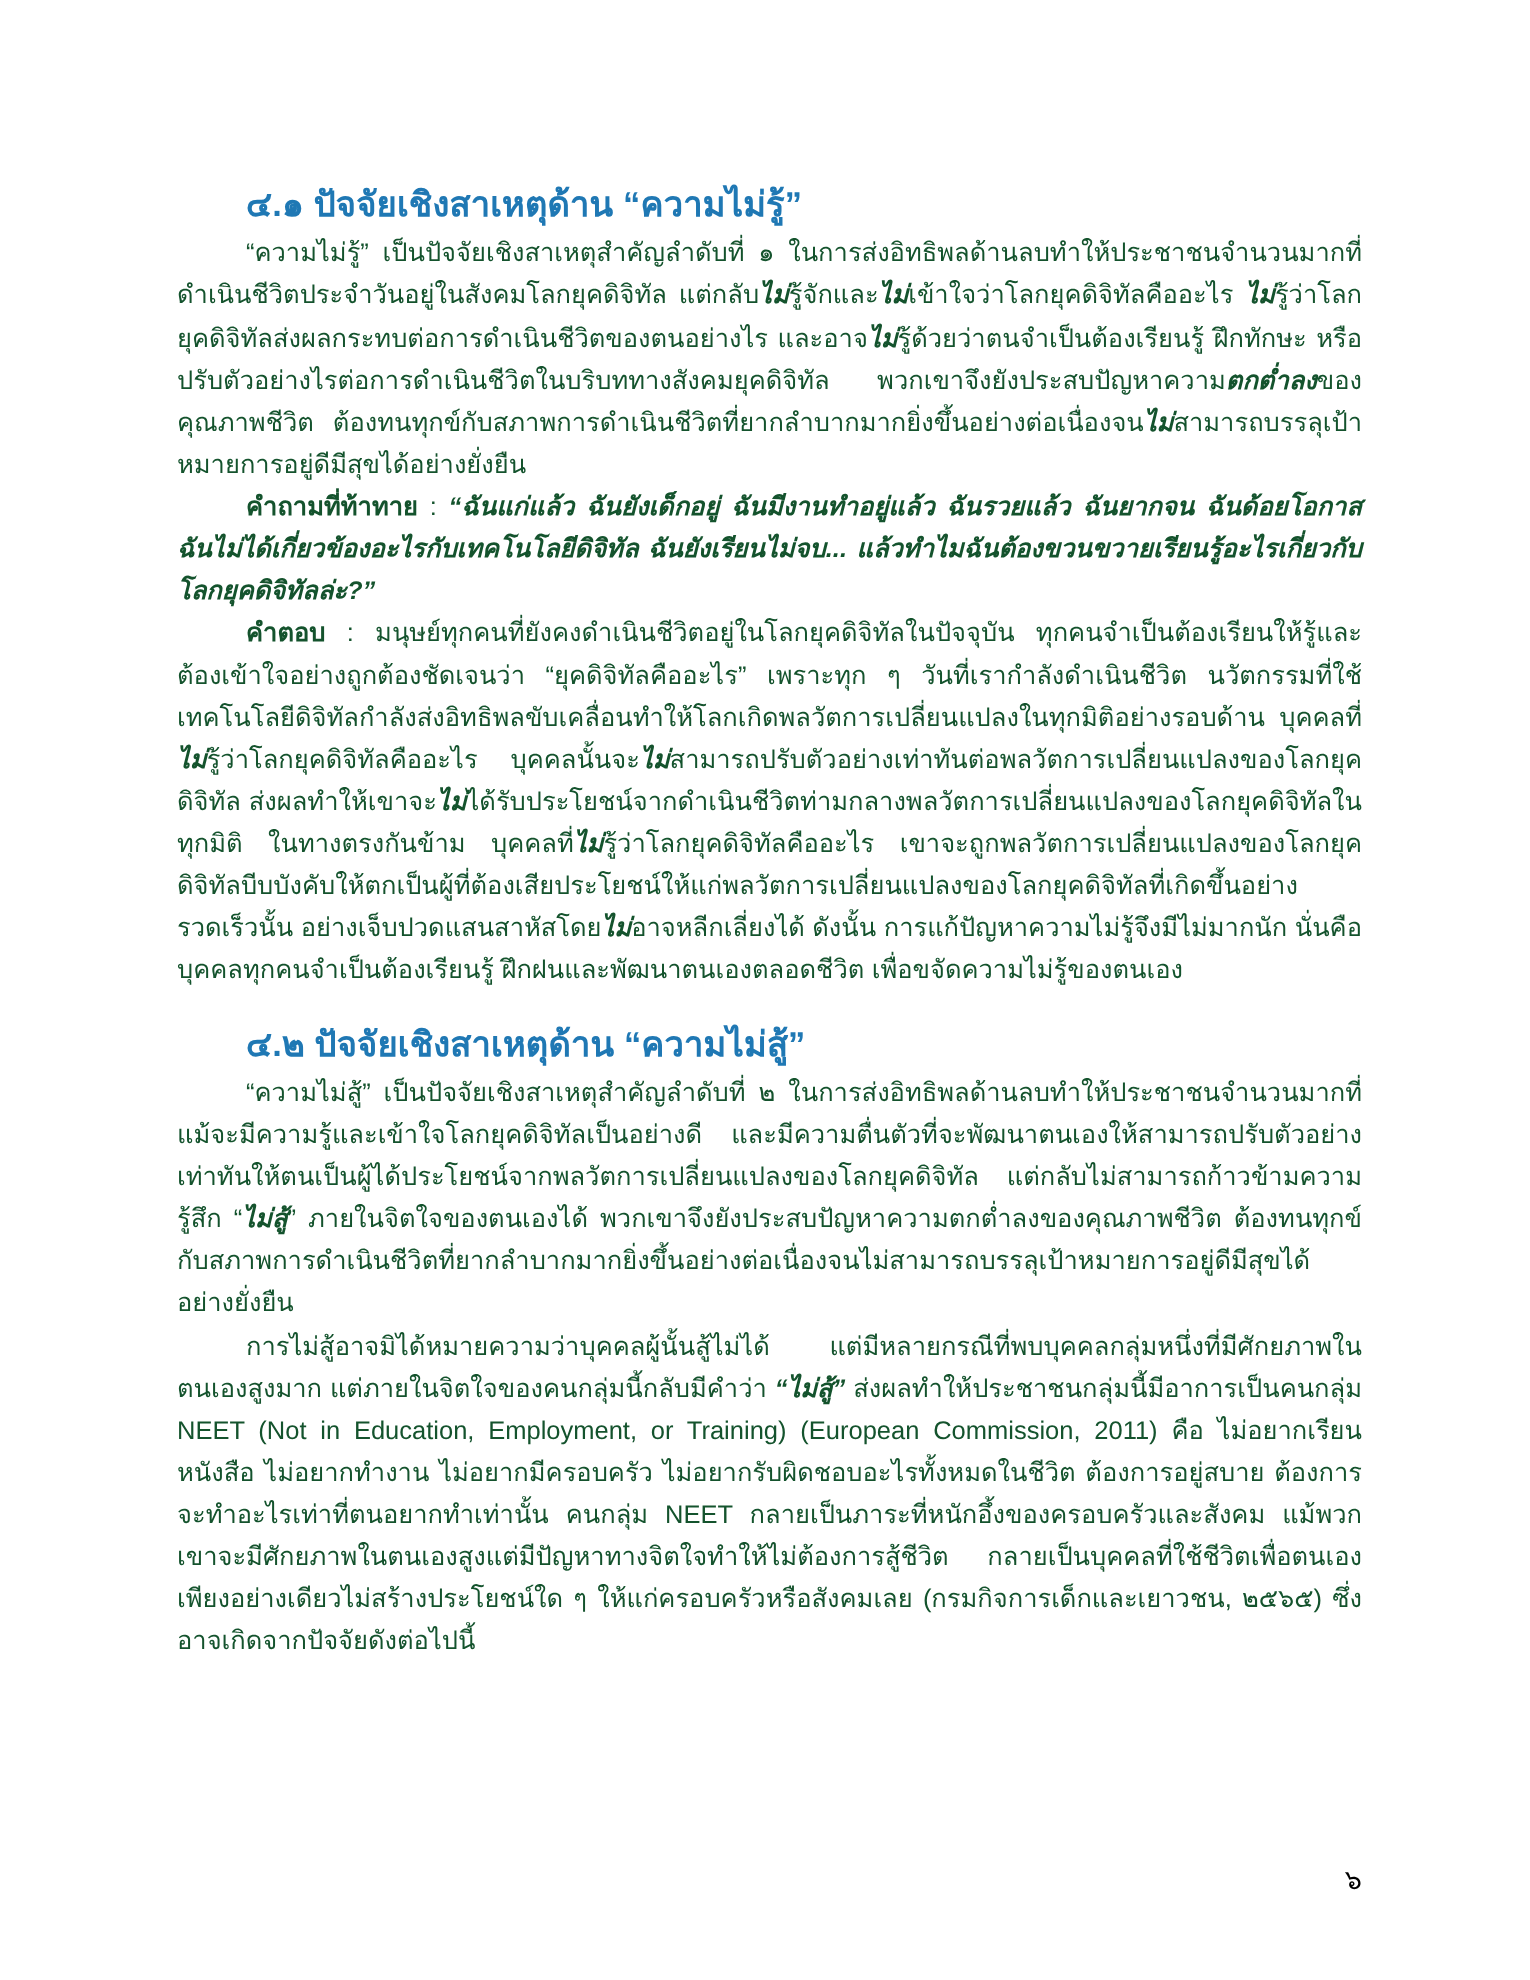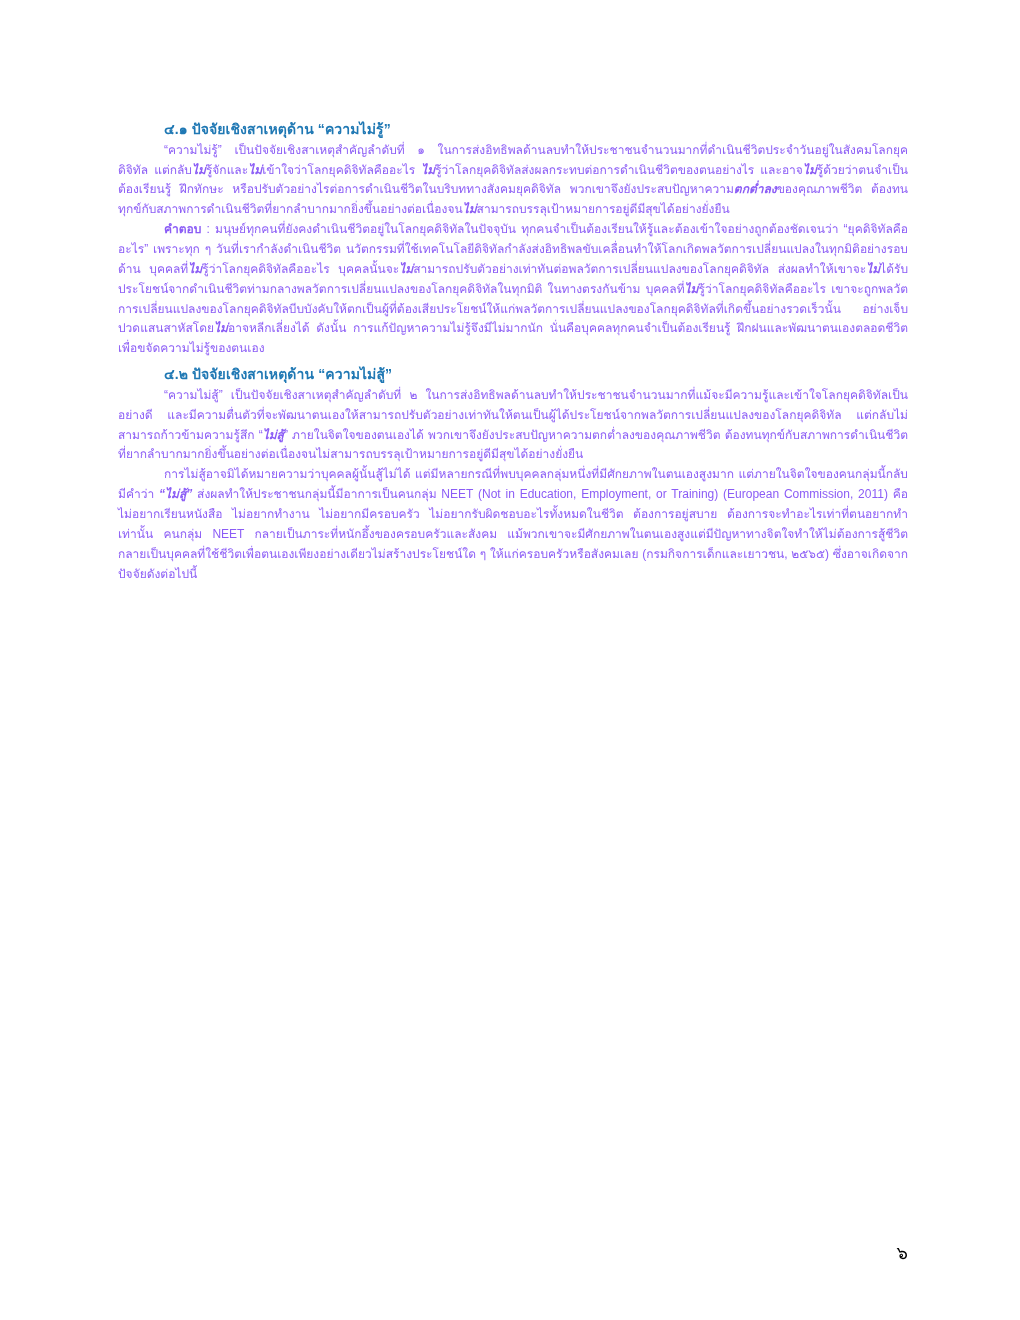--- a/index.html
+++ b/index.html
@@ -19,32 +19,32 @@
     overflow: hidden;
   }
 
   .content {
     width: 790px;
   }
 
   
   .heading {
     color: #1f78b4;
-    font-size: 14px;
+    font-size: 23px;
     font-weight: bold;
     line-height: 1.62;
     margin: 0;
     text-indent: 46px;
     letter-spacing: 0.1px;
   }
 
   
   .para {
-    color: #8b5cf6;
-    font-size: 12px;
+    color: #14532d;
+    font-size: 17px;
     line-height: 1.655;
     margin: 0;
     text-align: justify;
     text-justify: inter-word;
     text-indent: 46px;
     word-spacing: 0.2px;
     hyphens: none;
   }
 
   
@@ -52,21 +52,21 @@
     font-weight: bold;
     font-style: italic;
   }
 
   .em-b {
     font-weight: bold;
     font-style: normal;
   }
 
   
-  .blk + .blk { margin-top: 4px; }
+  .blk + .blk { margin-top: 16px; }
 
   
   .page-number {
     position: absolute;
     right: 112px;
     bottom: 58px;
     font-size: 18px;
     color: #000000;
     line-height: 1;
   }
@@ -76,20 +76,21 @@
 
 <div class="page">
 
   <div class="content">
 
     <div class="blk">
       <p class="heading">๔.๑ ปัจจัยเชิงสาเหตุด้าน “ความไม่รู้”</p>
 
       <p class="para">“ความไม่รู้” เป็นปัจจัยเชิงสาเหตุสำคัญลำดับที่ ๑ ในการส่งอิทธิพลด้านลบทำให้ประชาชนจำนวนมากที่ดำเนินชีวิตประจำวันอยู่ในสังคมโลกยุคดิจิทัล แต่กลับ<span class="em-bi">ไม่</span>รู้จักและ<span class="em-bi">ไม่</span>เข้าใจว่าโลกยุคดิจิทัลคืออะไร <span class="em-bi">ไม่</span>รู้ว่าโลกยุคดิจิทัลส่งผลกระทบต่อการดำเนินชีวิตของตนอย่างไร และอาจ<span class="em-bi">ไม่</span>รู้ด้วยว่าตนจำเป็นต้องเรียนรู้ ฝึกทักษะ หรือปรับตัวอย่างไรต่อการดำเนินชีวิตในบริบททางสังคมยุคดิจิทัล  พวกเขาจึงยังประสบปัญหาความ<span class="em-bi">ตกต่ำลง</span>ของคุณภาพชีวิต ต้องทนทุกข์กับสภาพการดำเนินชีวิตที่ยากลำบากมากยิ่งขึ้นอย่างต่อเนื่องจน<span class="em-bi">ไม่</span>สามารถบรรลุเป้าหมายการอยู่ดีมีสุขได้อย่างยั่งยืน</p>
 
+      <p class="para"><span class="em-b">คำถามที่ท้าทาย</span> : <span class="em-bi">“ฉันแก่แล้ว ฉันยังเด็กอยู่ ฉันมีงานทำอยู่แล้ว ฉันรวยแล้ว ฉันยากจน ฉันด้อยโอกาส ฉันไม่ได้เกี่ยวข้องอะไรกับเทคโนโลยีดิจิทัล ฉันยังเรียนไม่จบ... แล้วทำไมฉันต้องขวนขวายเรียนรู้อะไรเกี่ยวกับโลกยุคดิจิทัลล่ะ?”</span></p>
 
       <p class="para"><span class="em-b">คำตอบ</span> : มนุษย์ทุกคนที่ยังคงดำเนินชีวิตอยู่ในโลกยุคดิจิทัลในปัจจุบัน ทุกคนจำเป็นต้องเรียนให้รู้และต้องเข้าใจอย่างถูกต้องชัดเจนว่า “ยุคดิจิทัลคืออะไร” เพราะทุก ๆ วันที่เรากำลังดำเนินชีวิต นวัตกรรมที่ใช้เทคโนโลยีดิจิทัลกำลังส่งอิทธิพลขับเคลื่อนทำให้โลกเกิดพลวัตการเปลี่ยนแปลงในทุกมิติอย่างรอบด้าน  บุคคลที่<span class="em-bi">ไม่</span>รู้ว่าโลกยุคดิจิทัลคืออะไร บุคคลนั้นจะ<span class="em-bi">ไม่</span>สามารถปรับตัวอย่างเท่าทันต่อพลวัตการเปลี่ยนแปลงของโลกยุคดิจิทัล ส่งผลทำให้เขาจะ<span class="em-bi">ไม่</span>ได้รับประโยชน์จากดำเนินชีวิตท่ามกลางพลวัตการเปลี่ยนแปลงของโลกยุคดิจิทัลในทุกมิติ  ในทางตรงกันข้าม บุคคลที่<span class="em-bi">ไม่</span>รู้ว่าโลกยุคดิจิทัลคืออะไร เขาจะถูกพลวัตการเปลี่ยนแปลงของโลกยุคดิจิทัลบีบบังคับให้ตกเป็นผู้ที่ต้องเสียประโยชน์ให้แก่พลวัตการเปลี่ยนแปลงของโลกยุคดิจิทัลที่เกิดขึ้นอย่างรวดเร็วนั้น อย่างเจ็บปวดแสนสาหัสโดย<span class="em-bi">ไม่</span>อาจหลีกเลี่ยงได้  ดังนั้น การแก้ปัญหาความไม่รู้จึงมีไม่มากนัก นั่นคือบุคคลทุกคนจำเป็นต้องเรียนรู้ ฝึกฝนและพัฒนาตนเองตลอดชีวิต เพื่อขจัดความไม่รู้ของตนเอง</p>
     </div>
 
     <div class="blk">
       <p class="heading">๔.๒ ปัจจัยเชิงสาเหตุด้าน “ความไม่สู้”</p>
 
       <p class="para">“ความไม่สู้” เป็นปัจจัยเชิงสาเหตุสำคัญลำดับที่ ๒ ในการส่งอิทธิพลด้านลบทำให้ประชาชนจำนวนมากที่แม้จะมีความรู้และเข้าใจโลกยุคดิจิทัลเป็นอย่างดี และมีความตื่นตัวที่จะพัฒนาตนเองให้สามารถปรับตัวอย่างเท่าทันให้ตนเป็นผู้ได้ประโยชน์จากพลวัตการเปลี่ยนแปลงของโลกยุคดิจิทัล แต่กลับไม่สามารถก้าวข้ามความรู้สึก “<span class="em-bi">ไม่สู้</span>” ภายในจิตใจของตนเองได้  พวกเขาจึงยังประสบปัญหาความตกต่ำลงของคุณภาพชีวิต ต้องทนทุกข์กับสภาพการดำเนินชีวิตที่ยากลำบากมากยิ่งขึ้นอย่างต่อเนื่องจนไม่สามารถบรรลุเป้าหมายการอยู่ดีมีสุขได้อย่างยั่งยืน</p>
 
       <p class="para">การไม่สู้อาจมิได้หมายความว่าบุคคลผู้นั้นสู้ไม่ได้ แต่มีหลายกรณีที่พบบุคคลกลุ่มหนึ่งที่มีศักยภาพในตนเองสูงมาก แต่ภายในจิตใจของคนกลุ่มนี้กลับมีคำว่า <span class="em-bi">“ไม่สู้”</span> ส่งผลทำให้ประชาชนกลุ่มนี้มีอาการเป็นคนกลุ่ม NEET (Not in Education, Employment, or Training) (European Commission, 2011) คือ ไม่อยากเรียนหนังสือ ไม่อยากทำงาน ไม่อยากมีครอบครัว ไม่อยากรับผิดชอบอะไรทั้งหมดในชีวิต  ต้องการอยู่สบาย ต้องการจะทำอะไรเท่าที่ตนอยากทำเท่านั้น  คนกลุ่ม NEET กลายเป็นภาระที่หนักอึ้งของครอบครัวและสังคม แม้พวกเขาจะมีศักยภาพในตนเองสูงแต่มีปัญหาทางจิตใจทำให้ไม่ต้องการสู้ชีวิต กลายเป็นบุคคลที่ใช้ชีวิตเพื่อตนเองเพียงอย่างเดียวไม่สร้างประโยชน์ใด ๆ ให้แก่ครอบครัวหรือสังคมเลย (กรมกิจการเด็กและเยาวชน, ๒๕๖๕) ซึ่งอาจเกิดจากปัจจัยดังต่อไปนี้</p>

